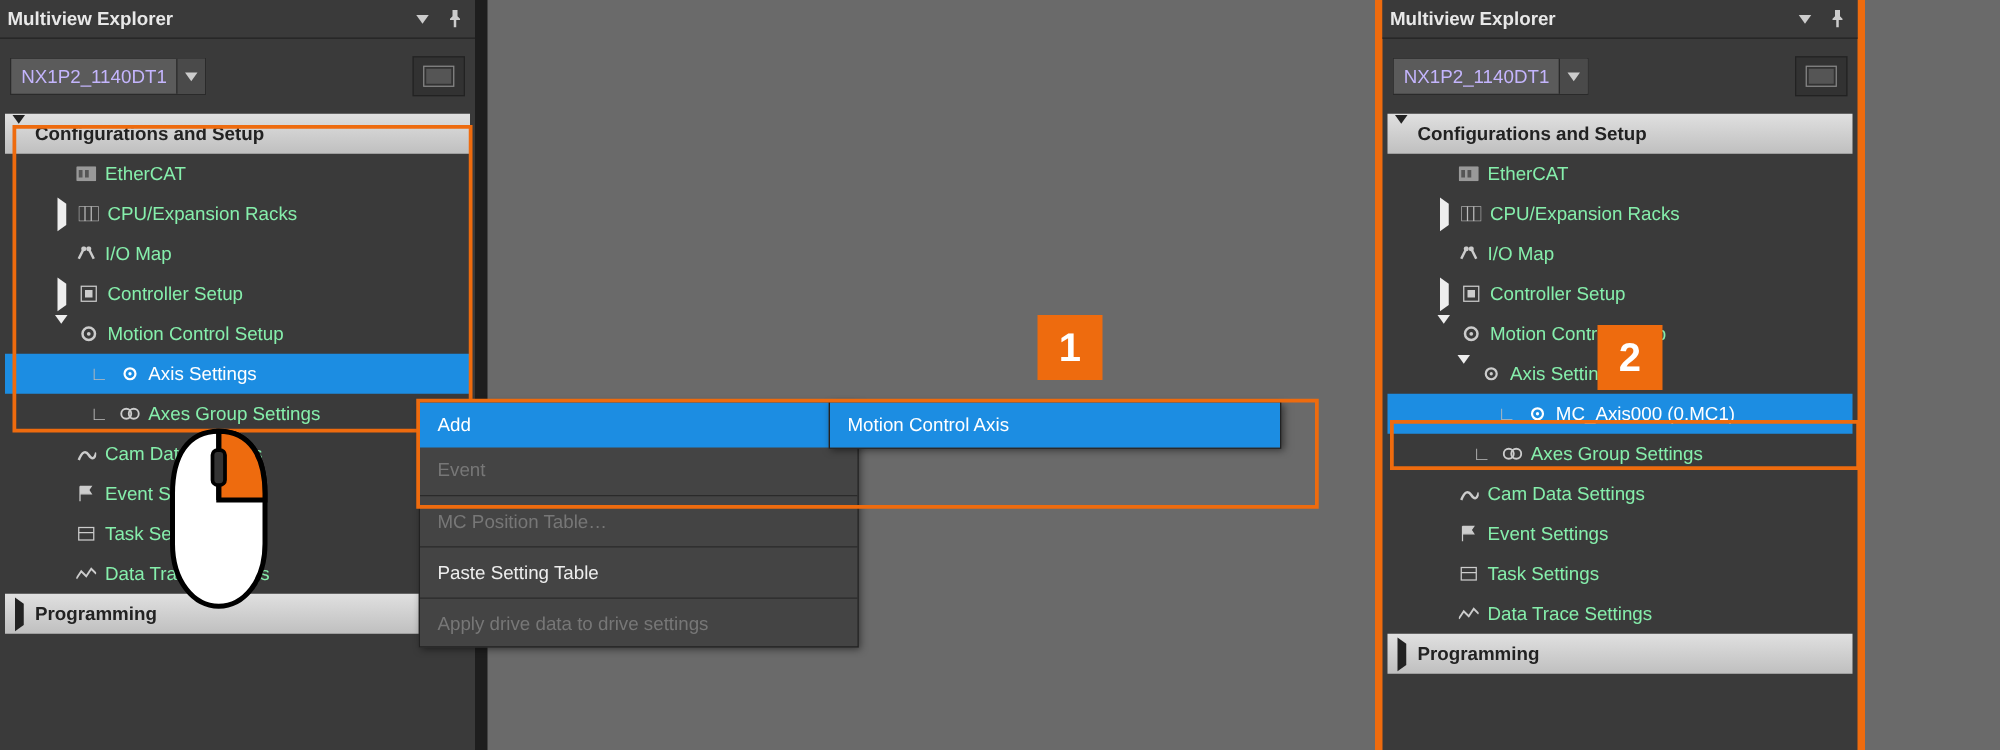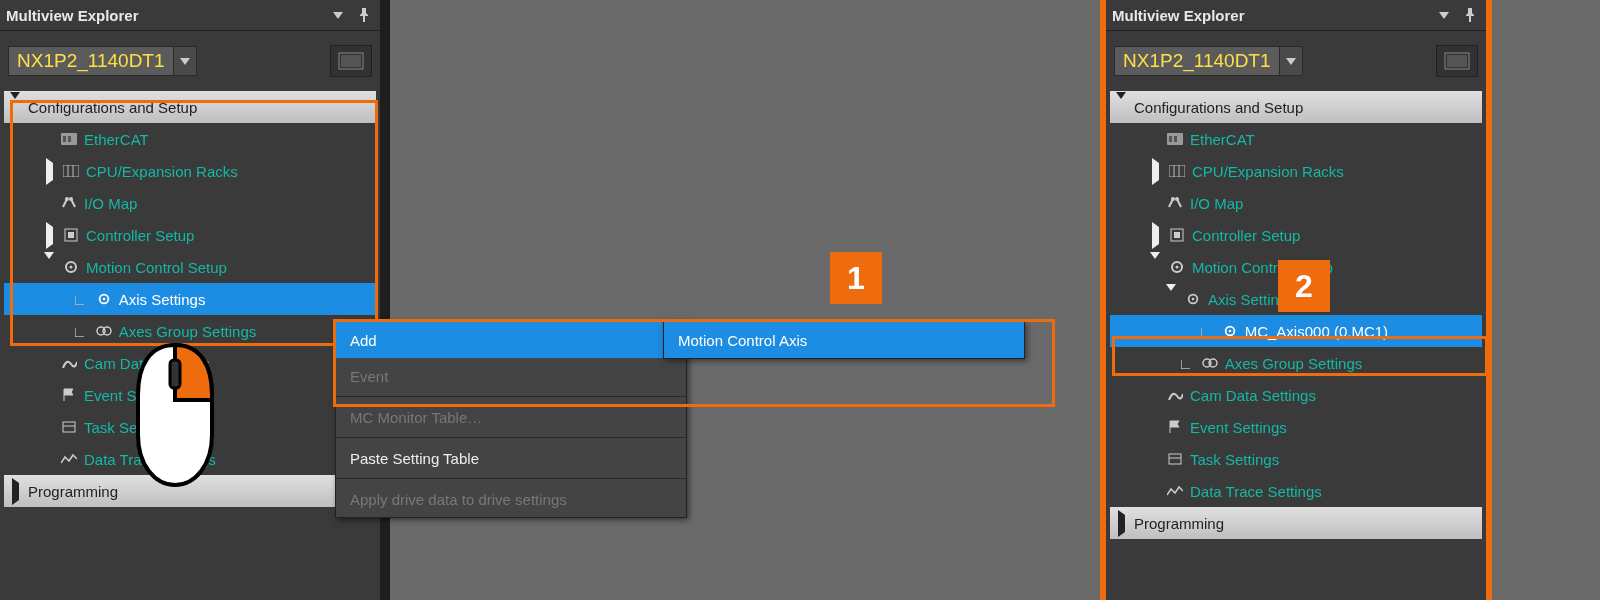--- a/index.html
+++ b/index.html
@@ -7,33 +7,33 @@
   #panelA{left:0}
   #panelB{left:1100px;border-left:6px solid #ee6b0e;border-right:6px solid #ee6b0e}
   .darkgap{position:absolute;top:0;left:380px;width:10px;height:600px;background:#1e1e1e}
 
   .titlebar{height:30px;background:#3a3a3a;border-bottom:1px solid #222;display:flex;align-items:center;padding:0 6px;gap:6px;font-weight:600}
   .titlebar .spacer{flex:1}
   .titlebar .wicon{width:20px;height:20px;display:flex;align-items:center;justify-content:center;color:#ccc}
 
   .devicebar{height:48px;display:flex;align-items:center;padding:6px 8px;gap:8px}
   .device-select{display:flex;align-items:center;background:#5b5b5b;border:1px solid #2a2a2a;height:28px}
-  .device-select .txt{padding:0 8px;color:#fde047;font-size:19px;max-width:150px;white-space:nowrap}
+  .device-select .txt{padding:0 8px;color:#c4b5fd;font-size:15px;max-width:150px;white-space:nowrap}
   .device-select .ddbtn{width:22px;height:28px;background:#4a4a4a;border-left:1px solid #2a2a2a;display:flex;align-items:center;justify-content:center}
   .devicebar .spacer{flex:1}
   .screenbtn{width:40px;height:30px;background:#323232;border:1px solid #222;display:flex;align-items:center;justify-content:center}
 
   .tree{padding:0 4px}
   .row{height:32px;display:flex;align-items:center;gap:6px;padding:0 4px;white-space:nowrap}
   .row .indent{display:inline-block}
   .row .tog{width:14px;text-align:center;color:#eee}
   .row .ic{width:18px;height:18px;display:flex;align-items:center;justify-content:center;color:#d0d0d0}
-  .row .lab{color:#14b8a6}
+  .row .lab{color:#86efac}
   .row.header{background:linear-gradient(#e0e0e0,#bfbfbf);color:#222}
-  .row.header .lab{color:#222;font-weight:400}
+  .row.header .lab{color:#222;font-weight:700}
   .row.header .tog{color:#222}
   .row.sel{background:#1c8de2;color:#fff}
   .row.sel .lab{color:#fff}
   .row .elbow{color:#bbb;margin-right:2px}
 
   .hl-box{position:absolute;border:3px solid #ee6b0e;pointer-events:none}
   .callout{position:absolute;width:52px;height:52px;background:#ee6b0e;color:#fff;display:flex;align-items:center;justify-content:center;font-size:32px;font-weight:600}
 
   
   .ctx{position:absolute;background:#444;border:1px solid #222;box-shadow:2px 2px 6px rgba(0,0,0,.5)}
@@ -221,21 +221,21 @@
   <div class="item selected">
     <span>Add</span>
     <span class="spacer"></span>
     <span class="tri-right" style="color:#fff"></span>
   </div>
   <div class="item disabled">
     <span>Event</span>
   </div>
   <div class="sep"></div>
   <div class="item disabled">
-    <span>MC Monitor Table…</span>
+    <span>MC Position Table…</span>
   </div>
   <div class="sep"></div>
   <div class="item">
     <span>Paste Setting Table</span>
   </div>
   <div class="sep"></div>
   <div class="item disabled">
     <span>Apply drive data to drive settings</span>
   </div>
 </div>

